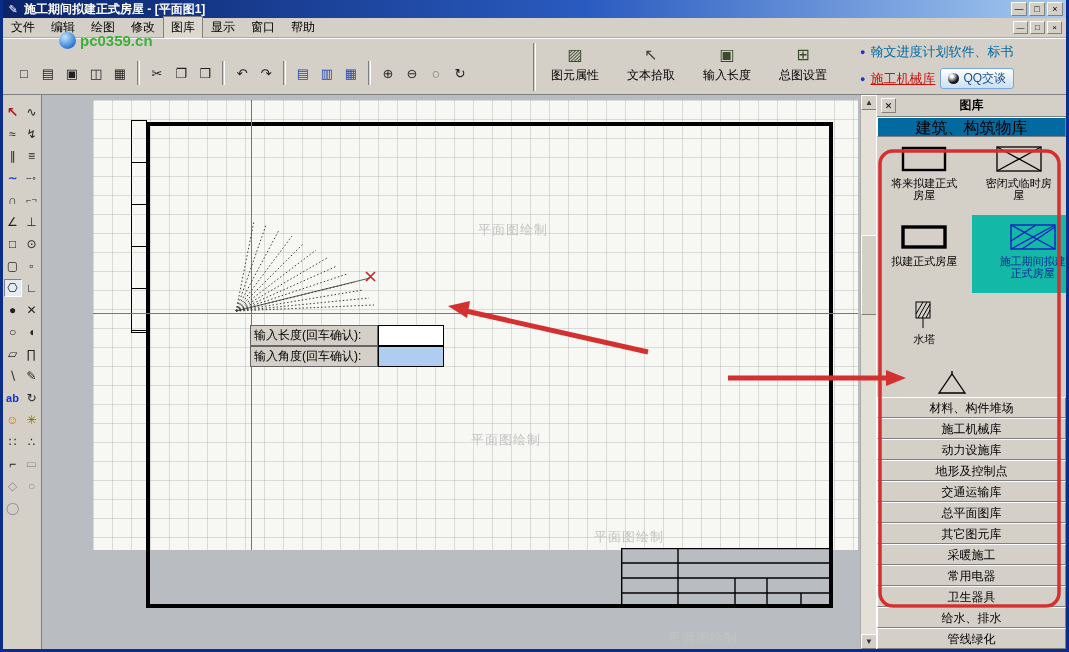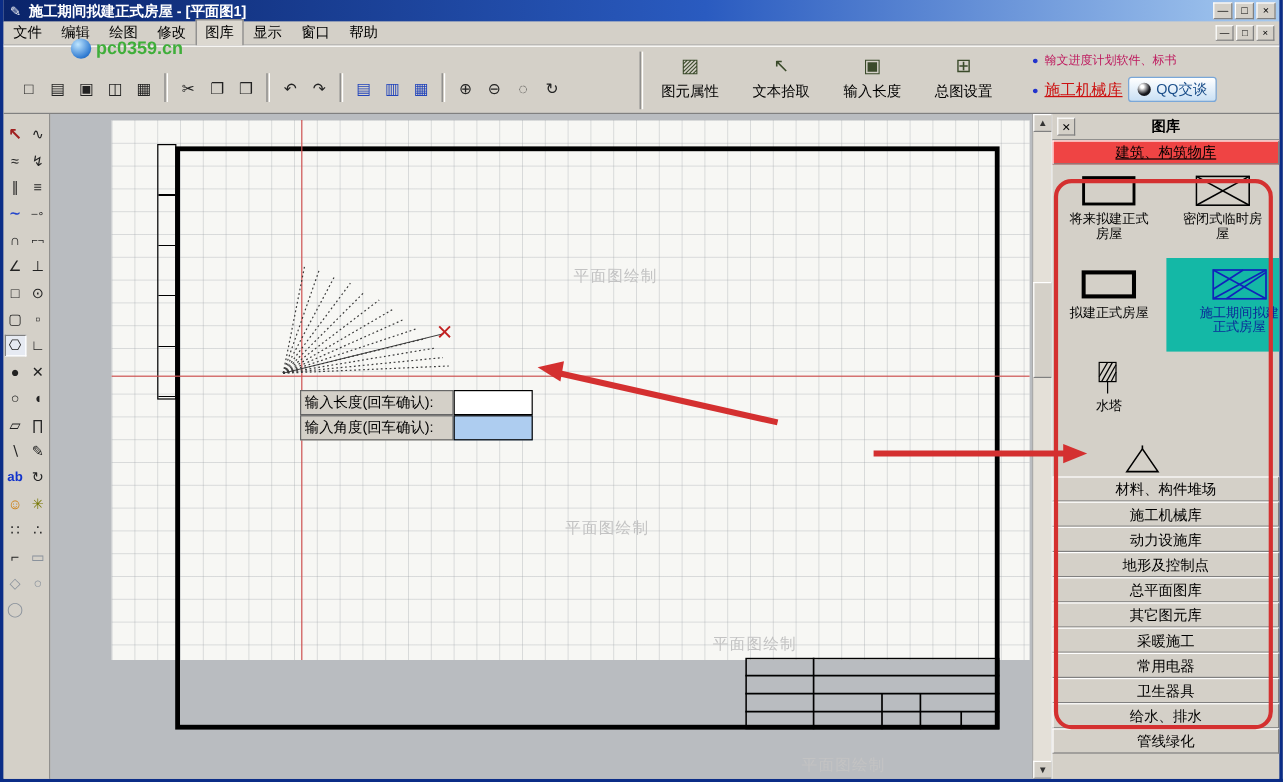--- a/index.html
+++ b/index.html
@@ -25,21 +25,21 @@
   .tbtn{width:22px;height:22px;background:none;border:1px solid transparent;font-size:13px;line-height:19px;text-align:center;color:#222;padding:0;}
   .tsep{width:3px;height:24px;border-left:1px solid #808080;border-right:1px solid #fff;margin:0 6px;}
   .tsep-tall{position:absolute;left:530px;top:4px;height:48px;width:3px;border-left:1px solid #808080;border-right:1px solid #fff;}
   .big-btns{position:absolute;left:542px;top:4px;display:flex;gap:16px;}
   .bigbtn{display:flex;flex-direction:column;align-items:center;gap:3px;background:none;border:none;width:60px;padding:2px 0;}
   .bigglyph{font-size:16px;color:#3a4a2a;}
   .biglabel{font-size:12px;color:#000;}
   .links{position:absolute;right:8px;top:4px;width:198px;}
   .link-row{display:flex;align-items:center;gap:5px;margin-bottom:7px;white-space:nowrap;}
   .bullet{color:#2233cc;font-size:9px;}
-  .promo{color:#be185d;font-size:10px;text-decoration:none;cursor:pointer;}
+  .promo{color:#0369a1;font-size:13px;text-decoration:none;cursor:pointer;}
   .consult{color:#cc1111;font-size:13px;text-decoration:underline;cursor:pointer;}
   .qq-btn{display:inline-flex;align-items:center;gap:4px;background:linear-gradient(#ffffff,#c9e0f5);border:1px solid #7aa7d8;border-radius:3px;padding:1px 7px;color:#1a4e8a;font-size:12px;cursor:pointer;}
   .qq-icon{width:11px;height:11px;border-radius:50%;background:radial-gradient(circle at 35% 30%,#fff 12%,#15161c 60%);}
   .watermark-toolbar{position:absolute;left:56px;top:-7px;display:flex;align-items:center;gap:4px;z-index:9;}
   .wm-icon{width:17px;height:17px;border-radius:50%;background:radial-gradient(circle at 35% 30%,#bfe6ff,#2f7ad1 70%,#14498f);}
   .wm-text{color:#3fae3a;font-size:15px;font-weight:bold;}
   
   .main{display:flex;height:554px;}
   .tools{width:39px;background:#d4d0c8;border-right:1px solid #808080;display:grid;grid-template-columns:18px 18px;justify-content:center;align-content:start;padding-top:8px;row-gap:4px;column-gap:1px;}
   .tool{width:18px;height:18px;border:1px solid transparent;background:none;font-size:12px;line-height:16px;text-align:center;color:#222;padding:0;overflow:hidden;}
@@ -62,21 +62,21 @@
   .vscroll{position:absolute;right:0;top:0;width:16px;height:554px;background:#e4e0d8;border-left:1px solid #aaa;}
   .sb-btn{position:absolute;left:0;width:16px;height:15px;background:#d4d0c8;border:1px solid;border-color:#fff #808080 #808080 #fff;font-size:8px;line-height:12px;text-align:center;color:#333;padding:0;}
   .sb-btn.up{top:0;}
   .sb-btn.down{bottom:0;}
   .sb-thumb{position:absolute;top:140px;left:0;width:16px;height:80px;background:#d4d0c8;border:1px solid;border-color:#fff #808080 #808080 #fff;}
   
   .panel{width:190px;background:#d4d0c8;border-left:1px solid #fff;display:flex;flex-direction:column;}
   .panel-head{height:22px;display:flex;align-items:center;background:#d4d0c8;border-bottom:1px solid #808080;padding:0 4px;}
   .panel-close{width:15px;height:15px;border:1px solid;border-color:#fff #808080 #808080 #fff;background:#d4d0c8;font-size:9px;line-height:12px;text-align:center;padding:0;}
   .panel-title{flex:1;text-align:center;font-size:12px;font-weight:bold;margin-right:15px;}
-  .cat-head{height:20px;border:1px solid;border-color:#fff #808080 #808080 #fff;background:#ef4444;font-size:12px;text-align:center;line-height:17px;padding:0;text-decoration:underline;}
+  .cat-head{height:20px;border:1px solid;border-color:#fff #808080 #808080 #fff;background:#0369a1;font-size:16px;text-align:center;line-height:17px;padding:0;}
   .sym-grid{height:234px;display:grid;grid-template-columns:1fr 1fr;grid-auto-rows:78px;}
   .sym{display:flex;flex-direction:column;align-items:center;justify-content:flex-start;padding-top:8px;overflow:hidden;cursor:pointer;}
   .sym.selected{background:#14b8a6;padding-left:28px;}
   .sym-icon{display:block;height:28px;}
   .sym-label{font-size:11px;line-height:12px;text-align:center;width:72px;margin-top:4px;color:#000;}
   .sym.selected .sym-label{color:#0a2a99;}
   .tent-row{height:26px;display:flex;align-items:flex-start;padding-left:52px;}
   .cats{display:flex;flex-direction:column;}
   .cat{height:21px;border:1px solid;border-color:#fff #808080 #808080 #fff;background:#d4d0c8;font-size:12px;line-height:18px;padding:0;color:#000;cursor:pointer;}
   
@@ -423,20 +423,21 @@
       <div class="cats">
 
           <button class="cat">材料、构件堆场</button>
 
           <button class="cat">施工机械库</button>
 
           <button class="cat">动力设施库</button>
 
           <button class="cat">地形及控制点</button>
 
+          <button class="cat">交通运输库</button>
 
           <button class="cat">总平面图库</button>
 
           <button class="cat">其它图元库</button>
 
           <button class="cat">采暖施工</button>
 
           <button class="cat">常用电器</button>
 
           <button class="cat">卫生器具</button>

